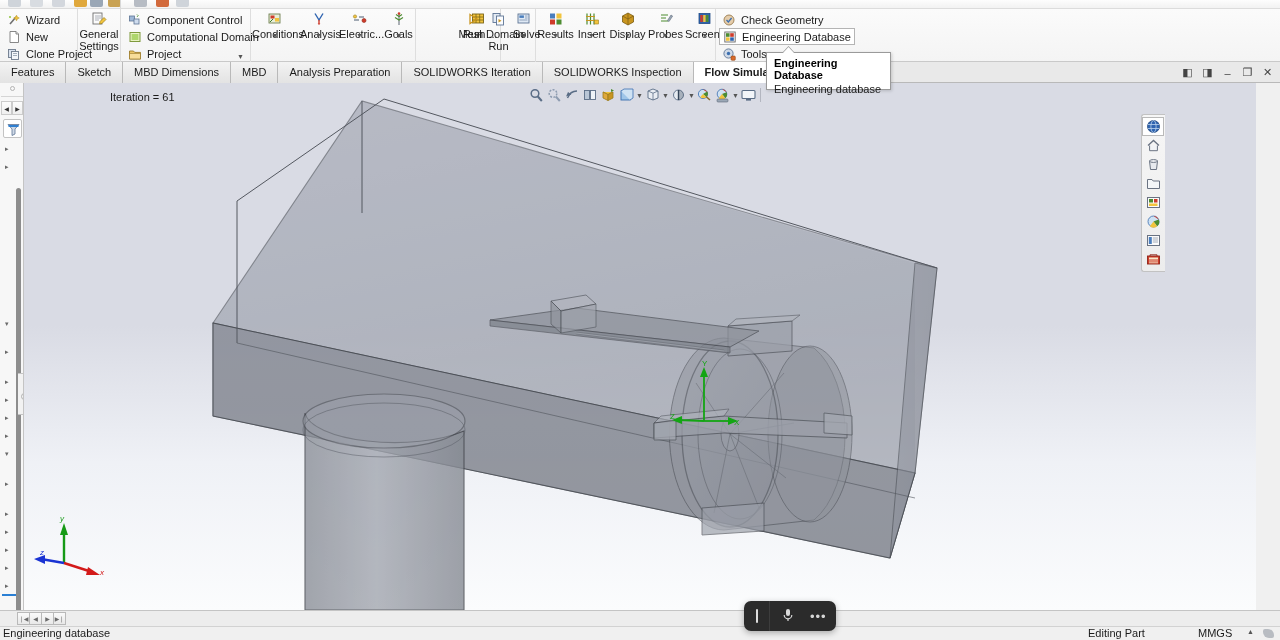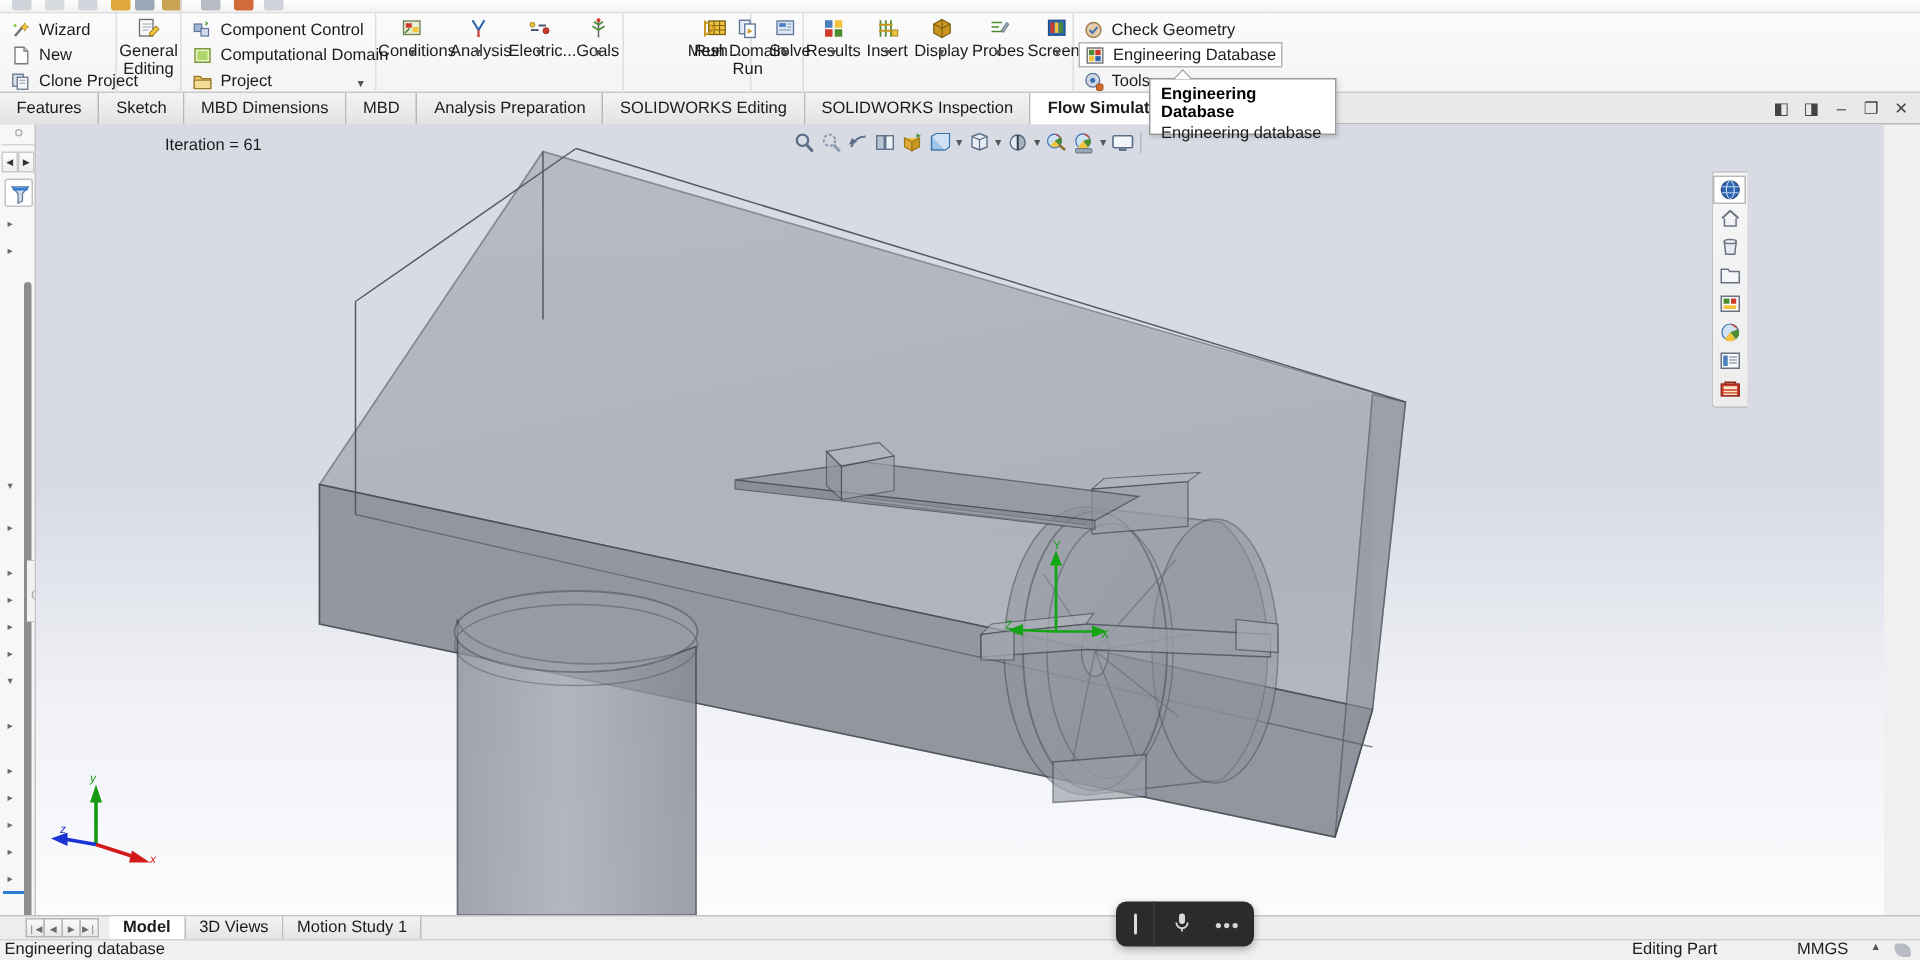--- a/index.html
+++ b/index.html
@@ -291,21 +291,21 @@
 
     <div class="rgroup" style="left:78px;width:43px;">
       <div class="rb-big">
         <div class="bico">
           <svg width="16" height="16" viewBox="0 0 16 16">
             <rect x="2" y="2" width="9" height="11" fill="#fbfbfb" stroke="#6f6f6f" stroke-width=".9"></rect>
             <path d="M4 5h6M4 7h6M4 9h4" stroke="#9aa0a8" stroke-width=".8"></path>
             <path d="M9 10.5l4-4 2 2-4 4-2.4.4z" fill="#f2c43d" stroke="#9a7c1c" stroke-width=".7"></path>
           </svg>
         </div>
-        <div class="btxt">General Editing</div>
+        <div class="btxt">General Settings</div>
       </div>
     </div>
 
     <div class="rgroup" style="left:121px;width:130px;">
       <div class="rb-list">
         <div class="rb-item">
           <span class="ico">
             <svg width="14" height="14" viewBox="0 0 14 14">
               <rect x="1.5" y="3" width="5" height="5" fill="#9fb8d8" stroke="#5d7494" stroke-width=".8"></rect>
               <rect x="6" y="6" width="5" height="5" fill="#cfdcee" stroke="#5d7494" stroke-width=".8"></rect>
@@ -532,21 +532,21 @@
     <div class="tt-body">Engineering database</div>
   </div>
 
   <div class="tabbar">
     <div class="tabs">
       <div class="tab">Features</div>
       <div class="tab">Sketch</div>
       <div class="tab">MBD Dimensions</div>
       <div class="tab">MBD</div>
       <div class="tab">Analysis Preparation</div>
-      <div class="tab">SOLIDWORKS Editing</div>
+      <div class="tab">SOLIDWORKS Iteration</div>
       <div class="tab">SOLIDWORKS Inspection</div>
       <div class="tab active">Flow Simulation</div>
     </div>
     <div class="wctl">
       <div class="wbtn">◧</div>
       <div class="wbtn">◨</div>
       <div class="wbtn">–</div>
       <div class="wbtn">❐</div>
       <div class="wbtn">✕</div>
     </div>
@@ -844,25 +844,20 @@
     </div>
   </div>
 
   <div class="docbar">
     <div class="navbtns">
       <div>❘◀</div>
       <div>◀</div>
       <div>▶</div>
       <div>▶❘</div>
     </div>
-    <div class="dtabs">
-      <div class="dtab active">Model</div>
-      <div class="dtab">3D Views</div>
-      <div class="dtab">Motion Study 1</div>
-    </div>
   </div>
 
   <div class="statusbar">
     <div class="sb-left">Engineering database</div>
     <div class="sb-edit">Editing Part</div>
     <div class="sb-unit">MMGS</div>
     <div class="sb-car">▲</div>
     <div class="sb-ic"></div>
   </div>
 

